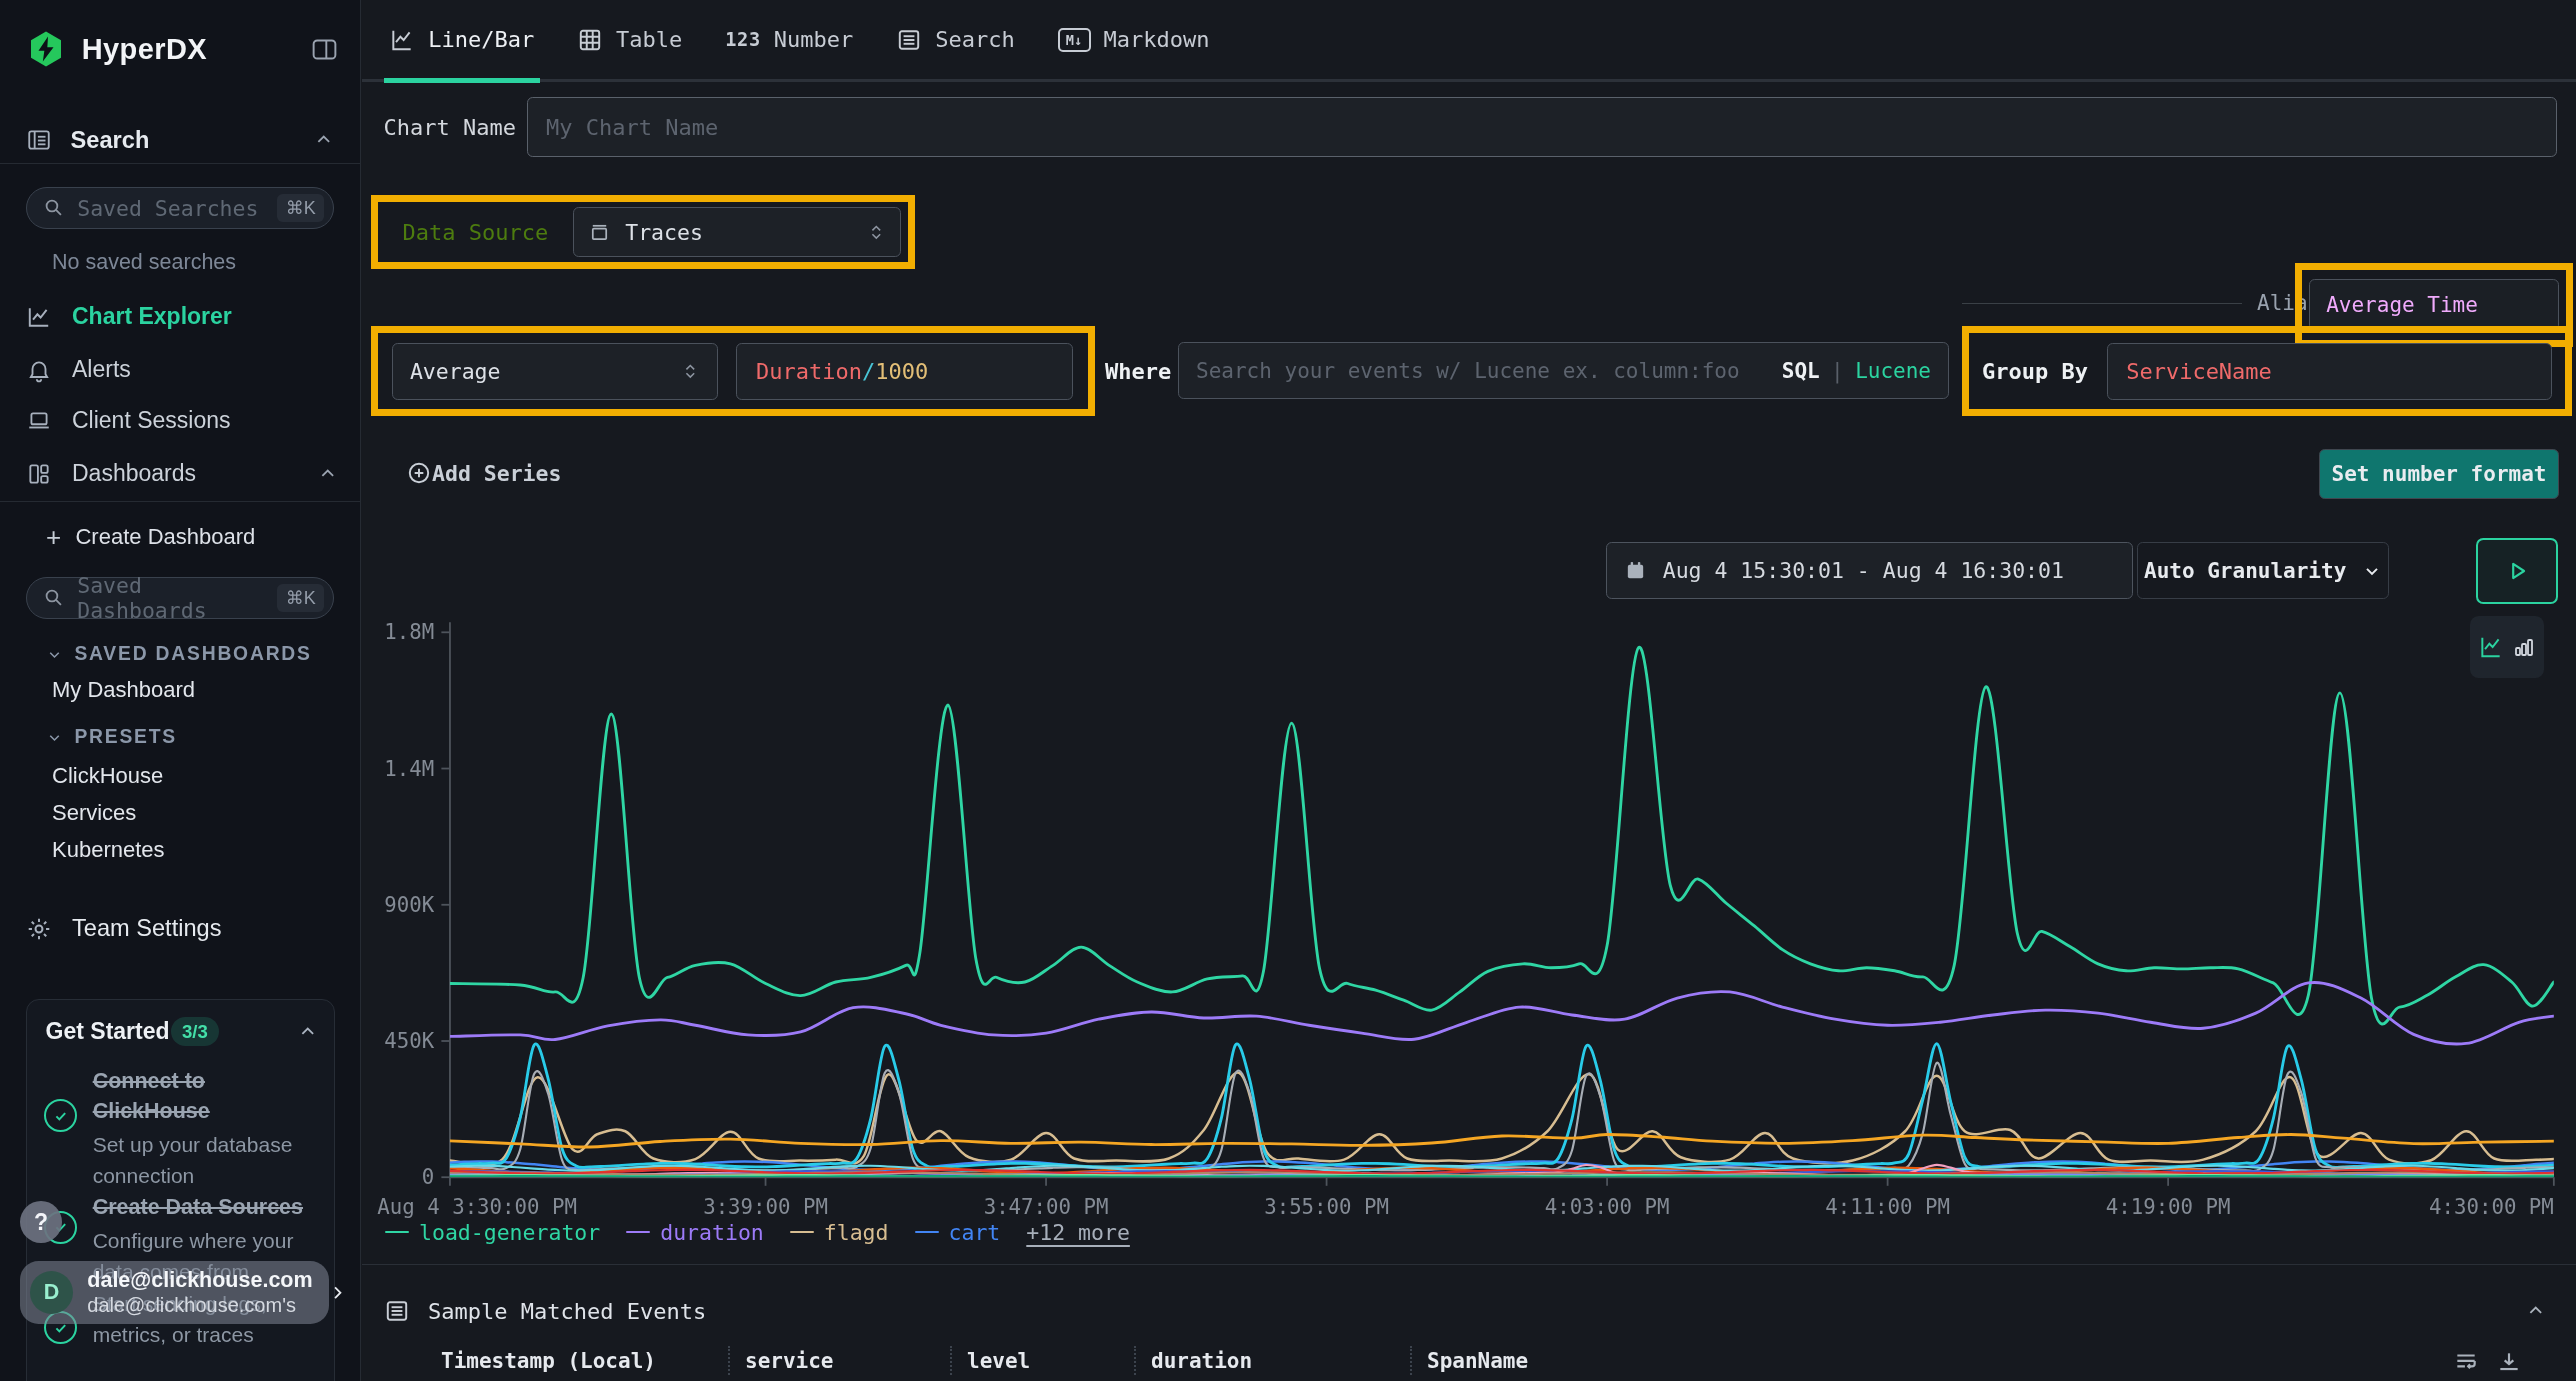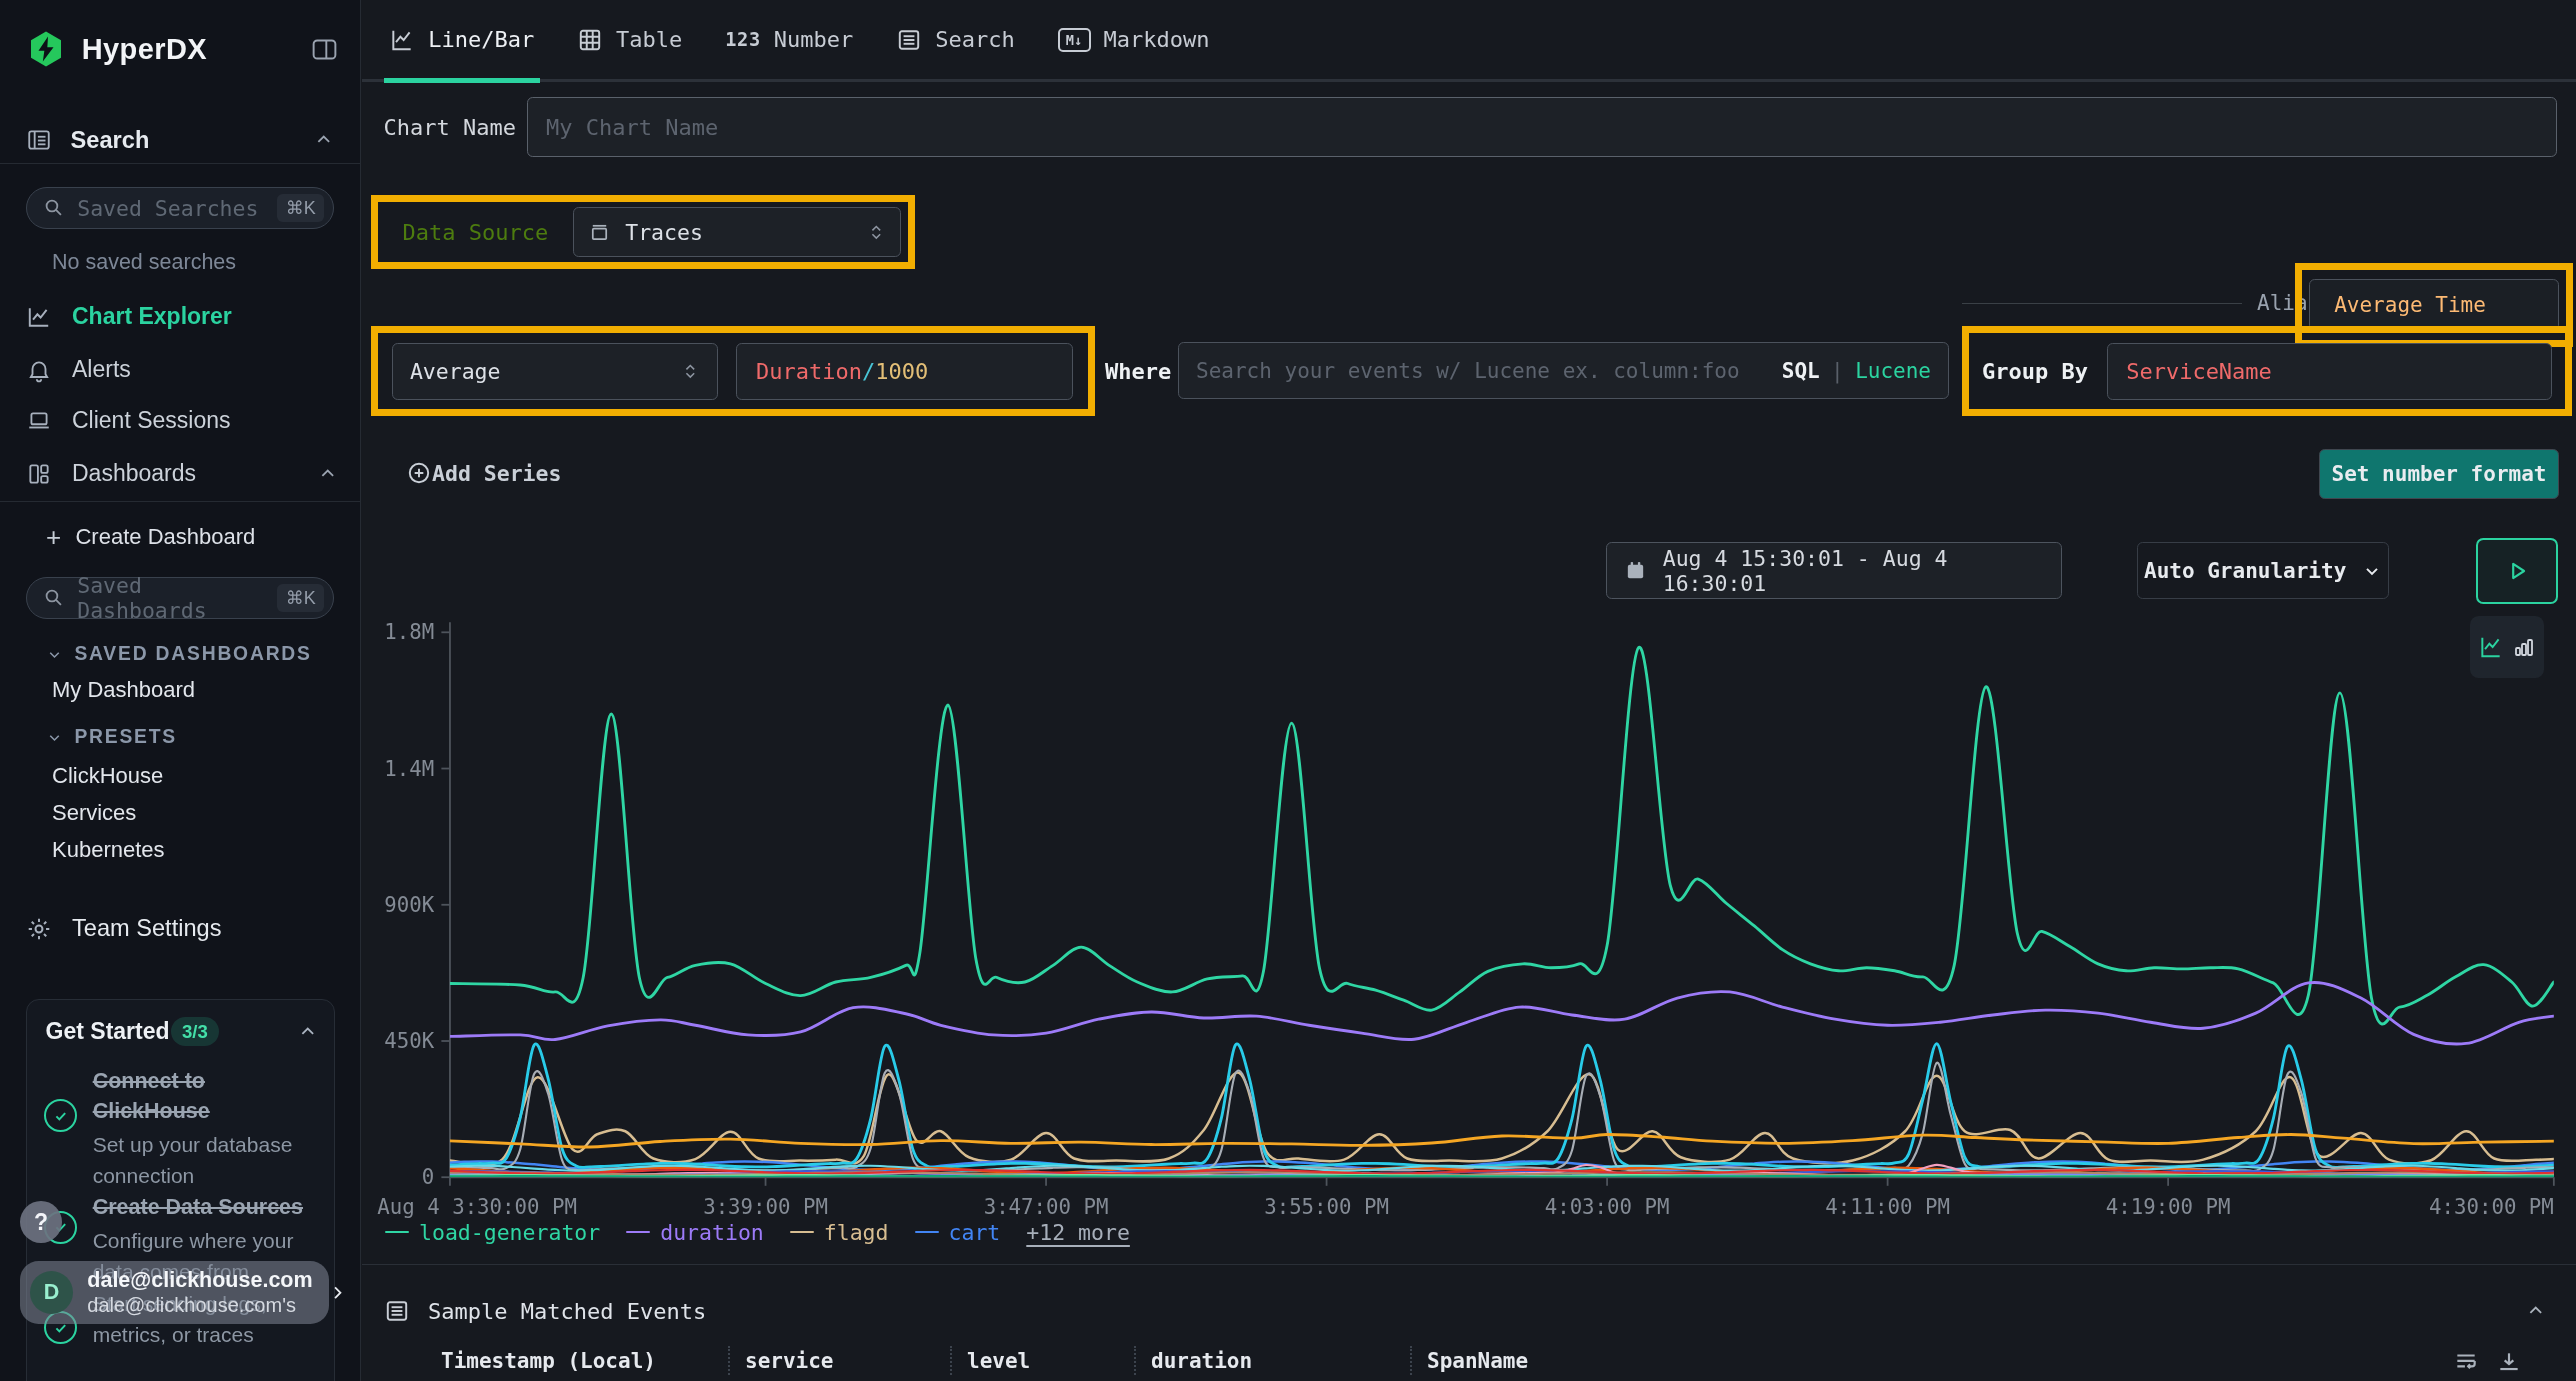--- a/index.html
+++ b/index.html
@@ -102,29 +102,29 @@
   .sep-t{font-size:21px;color:#596069}
   .lucene-t{font-size:21px;color:#2bd3a0}
   #hl-gb{position:absolute;left:1600px;top:326px;width:610px;height:90px;display:flex;align-items:center;gap:18.6px;padding:0 13px}
   #gb-label{font-size:22px;font-weight:700;color:#eef1f4;white-space:nowrap}
   #gb-input{flex:1;height:57px;background:#1d2127;border:1.4px solid #4b525c;border-radius:5.7px;
             color:#ef6a6a;font-size:22px;padding:0 18.6px;outline:none;min-width:0}
   #alias-line{position:absolute;left:1600px;top:303px;width:280px;height:1.4px;background:#3a4046}
   #alias-label{position:absolute;left:1895px;top:291px;font-size:21px;color:#99a2ae}
   #hl-alias{position:absolute;left:1933px;top:263px;width:278px;height:84px;display:flex;align-items:center;padding:7.2px}
   #alias-input{flex:1;height:52px;background:#1b1f25;border:1.4px solid #4b525c;border-radius:5.7px;
-               color:#fdba74;font-size:21px;padding:0 24px;outline:none;min-width:0}
+               color:#f0abfc;font-size:21px;padding:0 16px;outline:none;min-width:0}
 
   #add-series{position:absolute;left:44px;top:452px;height:42px;display:flex;align-items:center;
               font-size:21.5px;font-weight:600;color:#c9cfd7}
   #snf-btn{position:absolute;left:1957px;top:449px;width:240px;height:50px;background:#0f766e;
            border:1.4px solid #40464f;border-radius:5.7px;display:flex;align-items:center;justify-content:center;
            font-size:21px;font-weight:700;color:#e9ecf0}
 
-  #date-input{position:absolute;left:1244px;top:542px;width:456px;height:57px;background:#1d2127;
+  #date-input{position:absolute;left:1244px;top:542px;width:527px;height:57px;background:#1d2127;
               border:1.4px solid #4d545e;border-radius:5.7px;display:flex;align-items:center;gap:15.7px;
               padding:0 17px;font-size:21.5px;color:#d6dae0}
   #gran-select{position:absolute;left:1775px;top:542px;width:252px;height:57px;border:1.4px solid #373d46;
                border-radius:5.7px;display:flex;align-items:center;justify-content:center;gap:15.7px;
                font-size:21px;font-weight:600;color:#e8ebef}
   #play-btn{position:absolute;left:2114px;top:538px;width:82px;height:66px;border:2.1px solid #2bd3a0;
             border-radius:7.2px;display:flex;align-items:center;justify-content:center;background:rgba(43,211,160,.05)}
   #chart-toggle{position:absolute;left:2108px;top:616px;width:74px;height:62px;background:#1f252d;
                 border-radius:8.6px;display:flex;align-items:center;justify-content:center;gap:8.6px}
 

